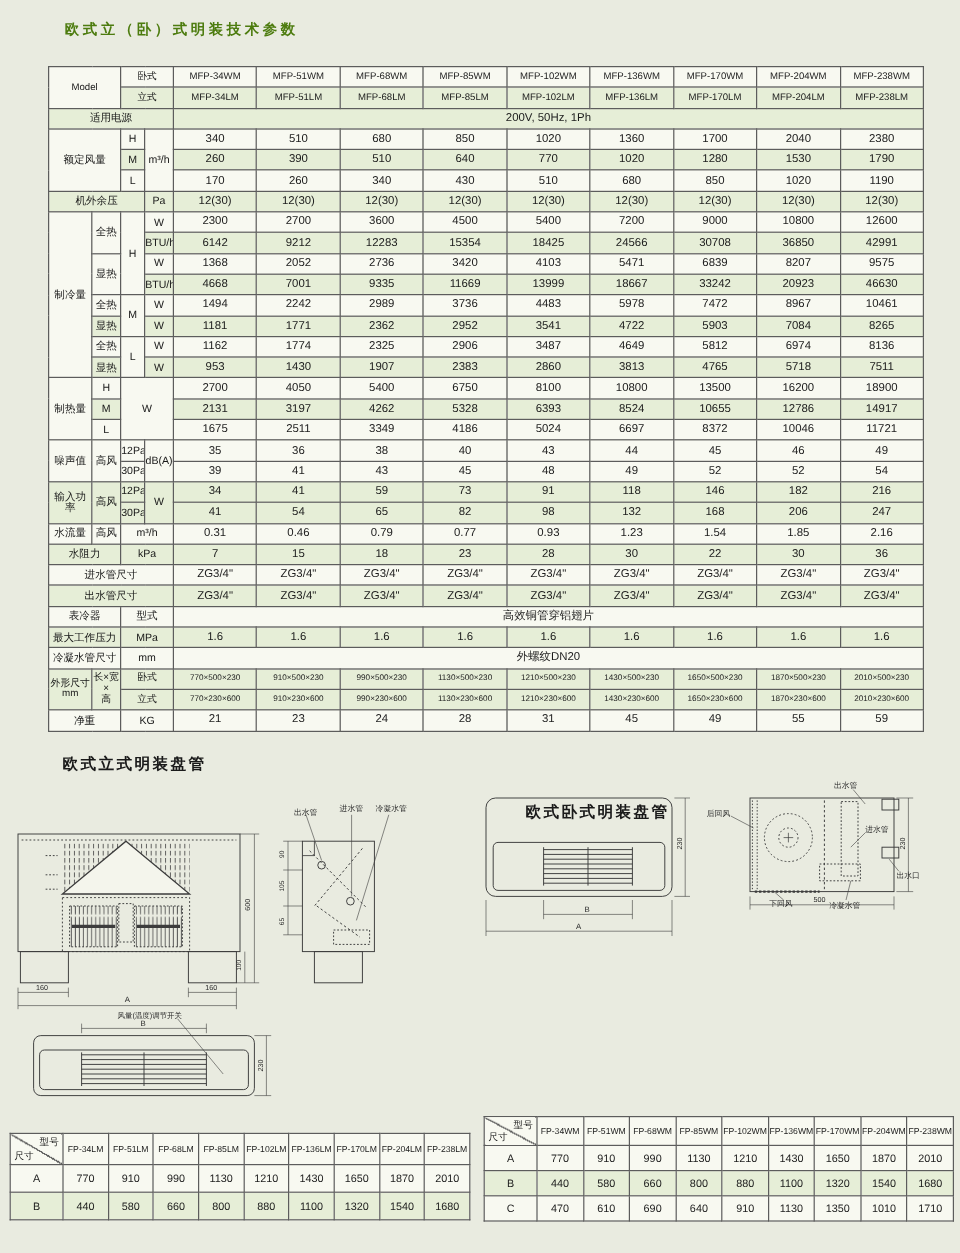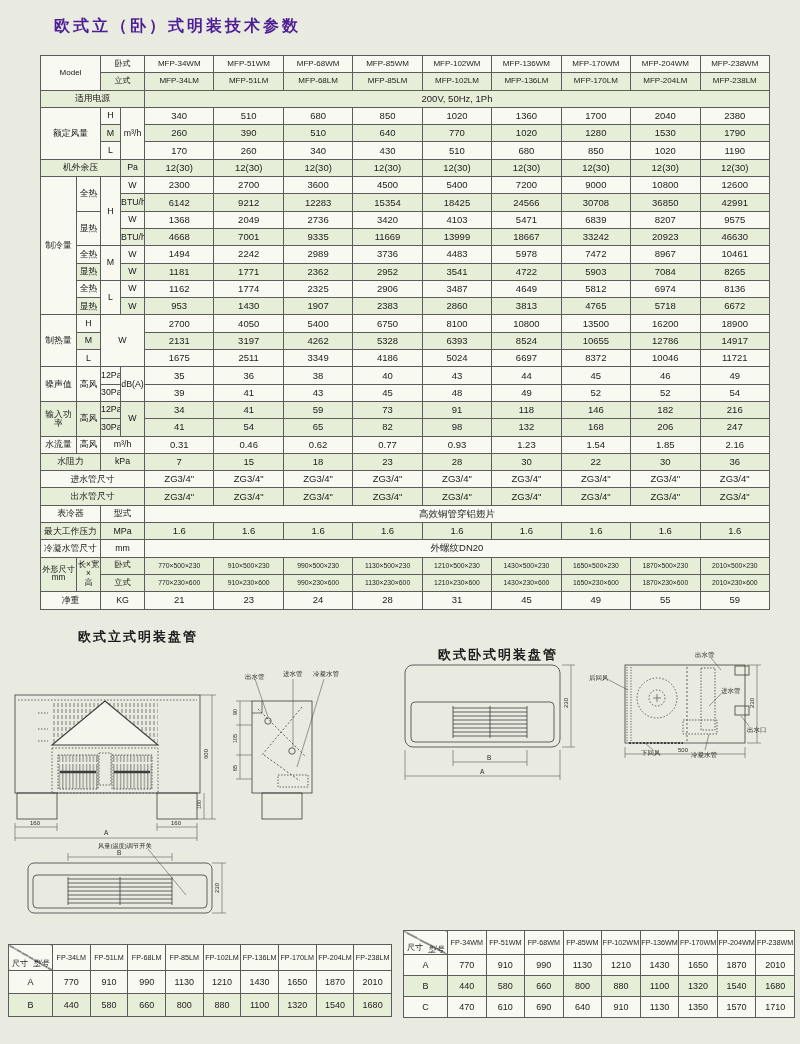--- a/index.html
+++ b/index.html
@@ -4,21 +4,21 @@
 <style>
   html,body{margin:0;padding:0;}
   body{
     width:800px;height:1044px;position:relative;overflow:hidden;
     background:#e9ebe0;
     font-family:"Liberation Sans","DejaVu Sans",sans-serif;
     color:#1c1c1c;
   }
   .page-title{
     position:absolute;left:54px;top:16px;
-    font-size:16px;font-weight:bold;letter-spacing:3px;color:#4c1d95;
+    font-size:12px;font-weight:bold;letter-spacing:3px;color:#4d7c0f;
   }
   
   table.spec{
     position:absolute;left:40px;top:55px;width:730px;
     border-collapse:collapse;table-layout:fixed;
     border:1.4px solid #4a4a4a;
   }
   .spec td{
     border:1px solid #5c5c5c;
     background:#f8f9f1;
@@ -43,32 +43,32 @@
   }
   .mini tr.g > td{background:#e6eed7;}
   .mini td.mh{font-size:7.2px;}
   .mini td.corner{position:relative;
     background:
       linear-gradient(to top right,
         rgba(0,0,0,0) calc(50% - 0.6px), #5c5c5c calc(50% - 0.6px),
         #5c5c5c calc(50% + 0.6px), rgba(0,0,0,0) calc(50% + 0.6px)),
       #f8f9f1;
   }
-  .mini td.corner .ct{position:absolute;top:13px;right:3px;font-size:8px;font-style:italic;}
+  .mini td.corner .ct{position:absolute;top:1px;right:3px;font-size:8px;}
   .mini td.corner .cb{position:absolute;bottom:1px;left:3px;font-size:8px;margin-top:28px;}
   #tblL{left:8px;top:944px;width:384px;}
   #tblR{left:403px;top:930px;width:392px;}
   #tblL td{height:22px;}
   #tblR td{height:20px;}
   #tblL tr:first-child td{height:25px;}
   #tblR tr:first-child td{height:23px;}
   
   .diag-title{position:absolute;font-size:13px;font-weight:bold;letter-spacing:2px;color:#1a1a1a;}
-  #dtL{left:78px;top:628px;}
-  #dtR{left:438px;top:646px;}
+  #dtL{left:52px;top:628px;}
+  #dtR{left:438px;top:668px;}
   svg{position:absolute;}
   #svgL{left:0;top:643px;}
   #svgR{left:395px;top:650px;}
   svg text{font-family:"Liberation Sans","DejaVu Sans",sans-serif;fill:#2a2a2a;}
 </style>
 </head>
 <body>
 
 <div class="page-title">欧式立（卧）式明装技术参数</div>
 
@@ -193,21 +193,21 @@
         <td>18425</td>
         <td>24566</td>
         <td>30708</td>
         <td>36850</td>
         <td>42991</td>
       </tr>
       <tr>
         <td class="lbl" rowspan="2">显热</td>
         <td class="lbl">W</td>
         <td>1368</td>
-        <td>2049</td>
+        <td>2052</td>
         <td>2736</td>
         <td>3420</td>
         <td>4103</td>
         <td>5471</td>
         <td>6839</td>
         <td>8207</td>
         <td>9575</td>
       </tr>
       <tr class="g">
         <td class="lbl">BTU/h</td>
@@ -266,21 +266,21 @@
         <td class="lbl">显热</td>
         <td class="lbl">W</td>
         <td>953</td>
         <td>1430</td>
         <td>1907</td>
         <td>2383</td>
         <td>2860</td>
         <td>3813</td>
         <td>4765</td>
         <td>5718</td>
-        <td>6672</td>
+        <td>7511</td>
       </tr>
       <tr>
         <td class="lbl" rowspan="3">制热量</td>
         <td class="lbl">H</td>
         <td class="lbl" colspan="2" rowspan="3">W</td>
         <td>2700</td>
         <td>4050</td>
         <td>5400</td>
         <td>6750</td>
         <td>8100</td>
@@ -366,21 +366,21 @@
         <td>168</td>
         <td>206</td>
         <td>247</td>
       </tr>
       <tr>
         <td class="lbl">水流量</td>
         <td class="lbl">高风</td>
         <td class="lbl" colspan="2">m³/h</td>
         <td>0.31</td>
         <td>0.46</td>
-        <td>0.62</td>
+        <td>0.79</td>
         <td>0.77</td>
         <td>0.93</td>
         <td>1.23</td>
         <td>1.54</td>
         <td>1.85</td>
         <td>2.16</td>
       </tr>
       <tr class="g">
         <td class="lbl" colspan="2">水阻力</td>
         <td class="lbl" colspan="2">kPa</td>
@@ -743,17 +743,17 @@
       </tr>
       <tr>
         <td>C</td>
         <td>470</td>
         <td>610</td>
         <td>690</td>
         <td>640</td>
         <td>910</td>
         <td>1130</td>
         <td>1350</td>
-        <td>1570</td>
+        <td>1010</td>
         <td>1710</td>
       </tr>
     </tbody>
 </table>
 
 </body></html>

